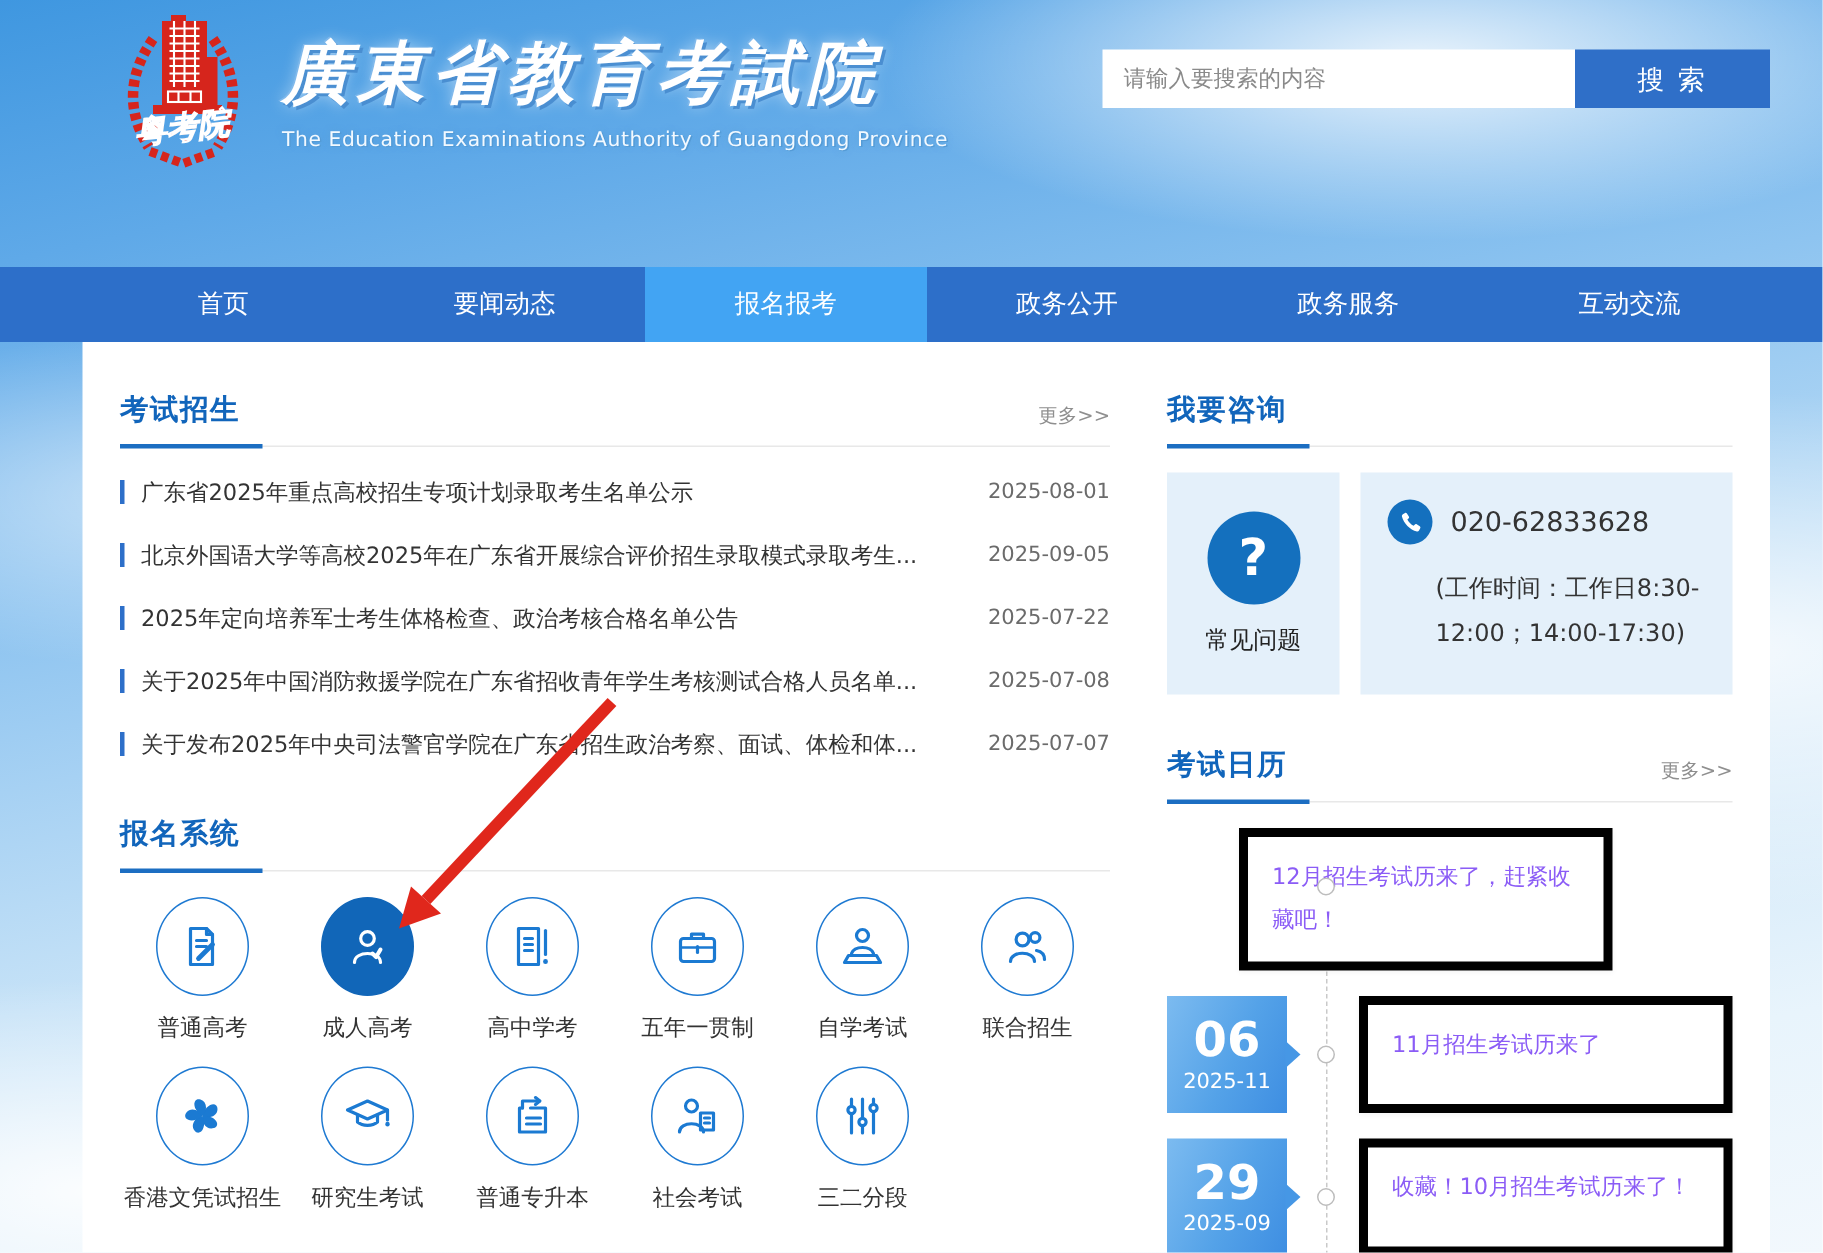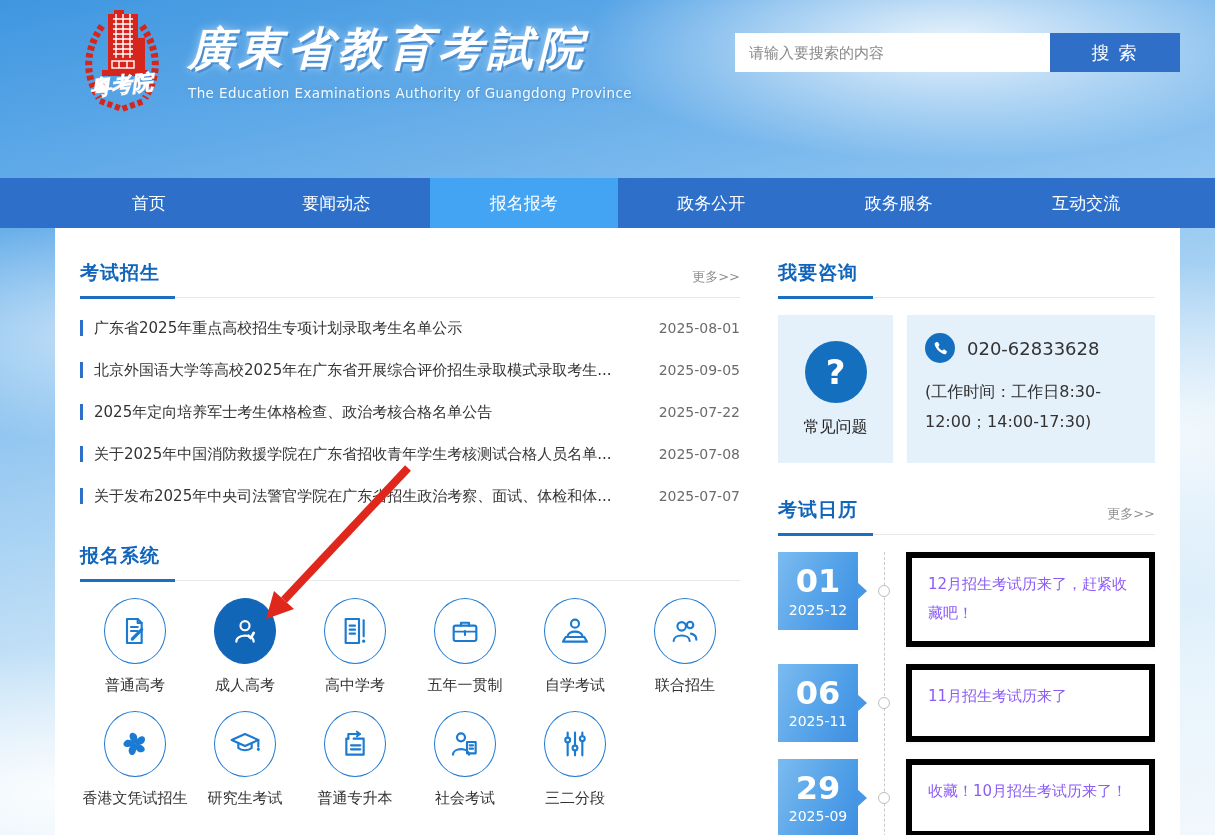--- a/index.html
+++ b/index.html
@@ -91,21 +91,21 @@
     font-size:34px; font-weight:bold; display:flex; align-items:center; justify-content:center;
   }
   .faq-label { font-size:16px; color:#222; }
   .phone-card { flex:1; height:148px; background:#e4f0fa; padding:18px 16px 0 18px; }
   .phone-row { display:flex; align-items:center; gap:12px; }
   .phone-circle {
     width:30px; height:30px; border-radius:50%; background:#1470be;
     display:flex; align-items:center; justify-content:center; flex:0 0 auto;
   }
   .phone-num { font-size:18px; color:#333; }
-  .hours { margin-top:14px; font-size:16px; color:#333; line-height:1.9; }
+  .hours { margin-top:14px; font-size:16px; color:#333; line-height:1.9;margin-left:32px; }
 
   
   .timeline { position:relative; margin-top:17px; }
   .timeline::before { content:""; position:absolute; left:106px; top:0; bottom:-40px; border-left:1px dashed #c9c9c9; }
   .cal-item { position:relative; display:flex; margin-bottom:17px; }
   .cal-badge {
     position:relative; width:80px; height:78px; flex:0 0 auto;
     background:linear-gradient(115deg,#7cbbf0 0%,#54a2e8 55%,#3e8ee2 100%);
     color:#fff; display:flex; flex-direction:column; align-items:center; justify-content:center;
   }
@@ -383,24 +383,20 @@
       </div>
     </div>
 
     <div class="sec-head" style="margin-top:34px;">
       <span class="sec-title">考试日历</span>
       <span class="more-link">更多&gt;&gt;</span>
     </div>
 
     <div class="timeline">
       <div class="cal-item">
-        <div class="cal-badge">
-          <span class="cal-day">01</span>
-          <span class="cal-ym">2025-12</span>
-        </div>
         <span class="cal-dot"></span>
         <div class="cal-card">12月招生考试历来了，赶紧收藏吧！</div>
       </div>
       <div class="cal-item">
         <div class="cal-badge">
           <span class="cal-day">06</span>
           <span class="cal-ym">2025-11</span>
         </div>
         <span class="cal-dot"></span>
         <div class="cal-card">11月招生考试历来了</div>

